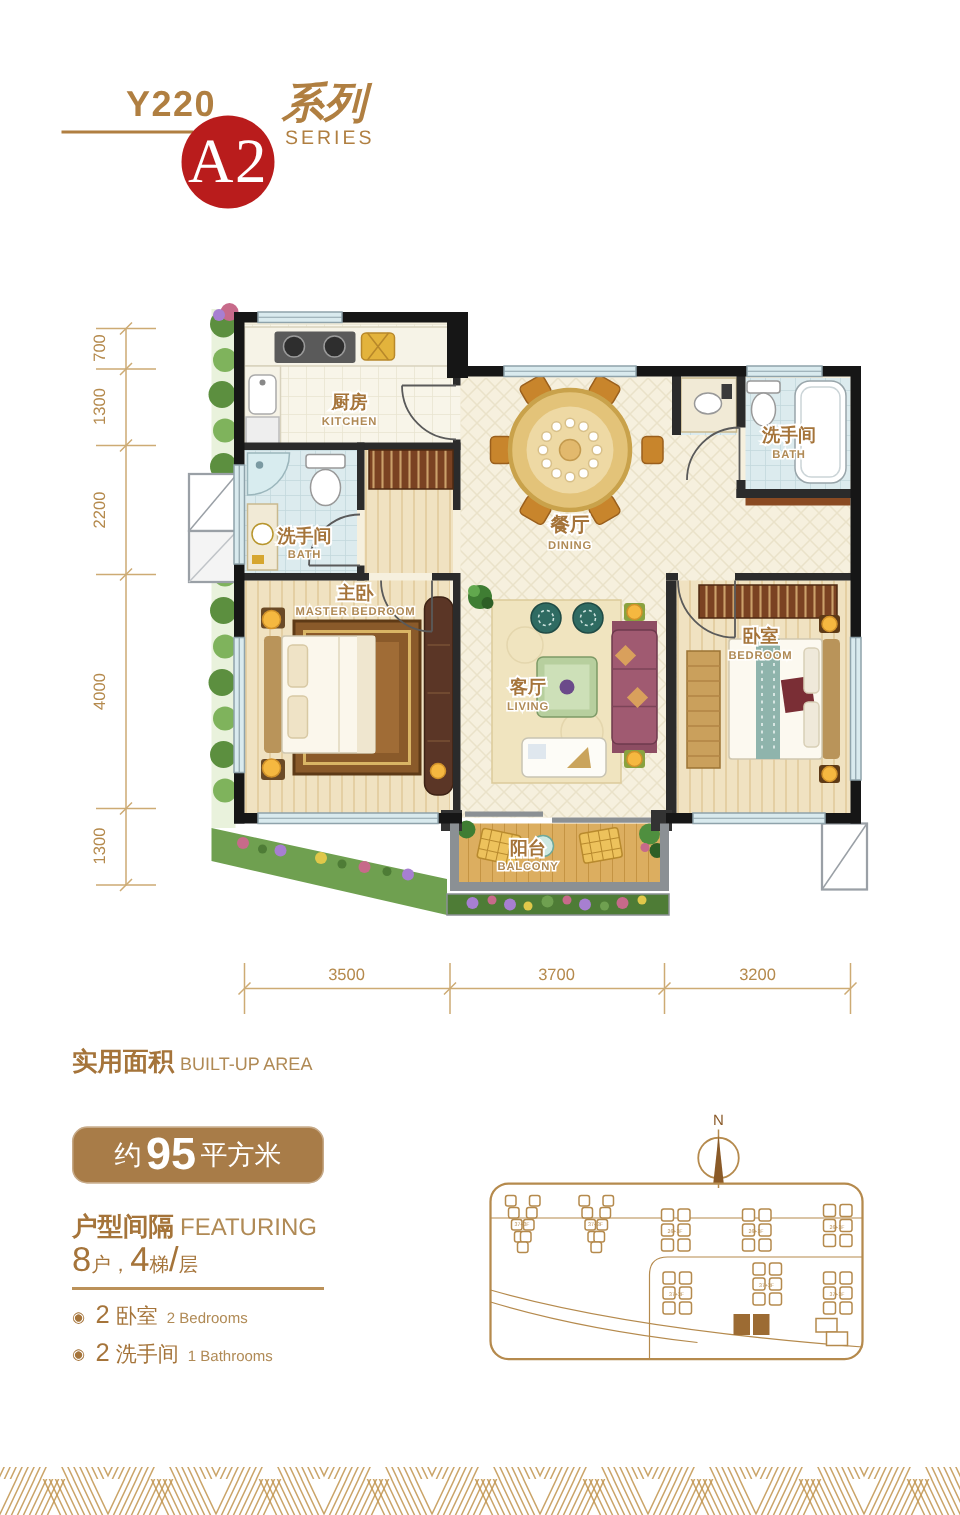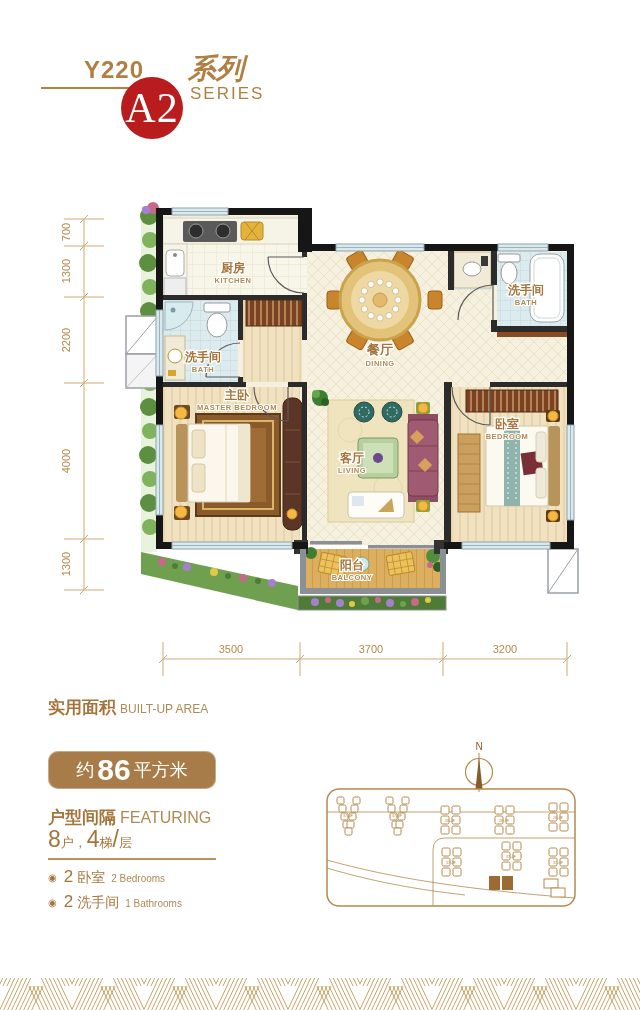--- a/index.html
+++ b/index.html
@@ -5,21 +5,21 @@
   html,body{margin:0;padding:0;background:#fff;}
   .page{position:relative;width:640px;height:1010px;background:#fff;overflow:hidden;
         font-family:"Liberation Sans",sans-serif;color:#a5743a;}
   
   .hdr-model{position:absolute;left:52px;top:56px;font-size:24px;font-weight:bold;color:#b07f41;letter-spacing:1px;margin-left:32px;}
   .hdr-line{position:absolute;left:41px;top:87px;width:88px;height:2px;background:#b07f41;}
   .hdr-circle{position:absolute;left:121px;top:49px;width:62px;height:62px;border-radius:50%;
               background:#b91c1c;display:flex;align-items:center;justify-content:center;margin-top:28px;}
   .hdr-circle span{font-family:"Liberation Serif",serif;font-size:42px;color:#fff;letter-spacing:1px;}
   .hdr-series-zh{position:absolute;left:188px;top:50px;font-size:28px;font-weight:bold;color:#b07f41;font-style:italic;}
-  .hdr-series-en{position:absolute;left:190px;top:84px;font-size:17px;letter-spacing:2px;color:#b07f41;}
+  .hdr-series-en{position:absolute;left:190px;top:84px;font-size:13px;letter-spacing:2px;color:#b07f41;}
   .area-title{position:absolute;left:48px;top:696px;white-space:nowrap;}
   .area-title .zh{font-size:17px;font-weight:bold;color:#a5743a;}
   .area-title .en{font-size:12px;color:#b08a55;margin-left:4px;}
   .area-box{position:absolute;left:48px;top:751px;width:168px;height:38px;background:#a87c48;
             border-radius:10px;display:flex;align-items:center;justify-content:center;color:#fff;
             box-shadow:inset 0 0 0 1px rgba(255,255,255,.35);}
   .area-box .pre,.area-box .unit{font-size:18px;}
   .area-box .val{font-size:30px;font-weight:bold;margin:0 3px;line-height:1;}
   .feat-title{position:absolute;left:48px;top:806px;white-space:nowrap;}
   .feat-title .zh{font-size:17px;font-weight:bold;color:#a5743a;}
@@ -471,21 +471,21 @@
     </g>
 
     <rect x="0" y="978" width="640" height="32" fill="url(#pWave)"></rect>
   </svg>
 
   <div class="area-title">
     <span class="zh">实用面积</span><span class="en">BUILT-UP AREA</span>
   </div>
   <div class="area-box">
     <span class="pre">约</span>
-      <span class="val">86</span>
+      <span class="val">95</span>
       <span class="unit">平方米</span>
   </div>
   <div class="feat-title">
     <span class="zh">户型间隔</span><span class="en">FEATURING</span>
   </div>
   <div class="layout-line">
     <span class="big">8</span><span class="small">户</span><span class="small">，</span><span class="big">4</span><span class="small">梯</span><span class="big">/</span><span class="small">层</span>
   </div>
   <div class="divider"></div>
   <ul class="features">

